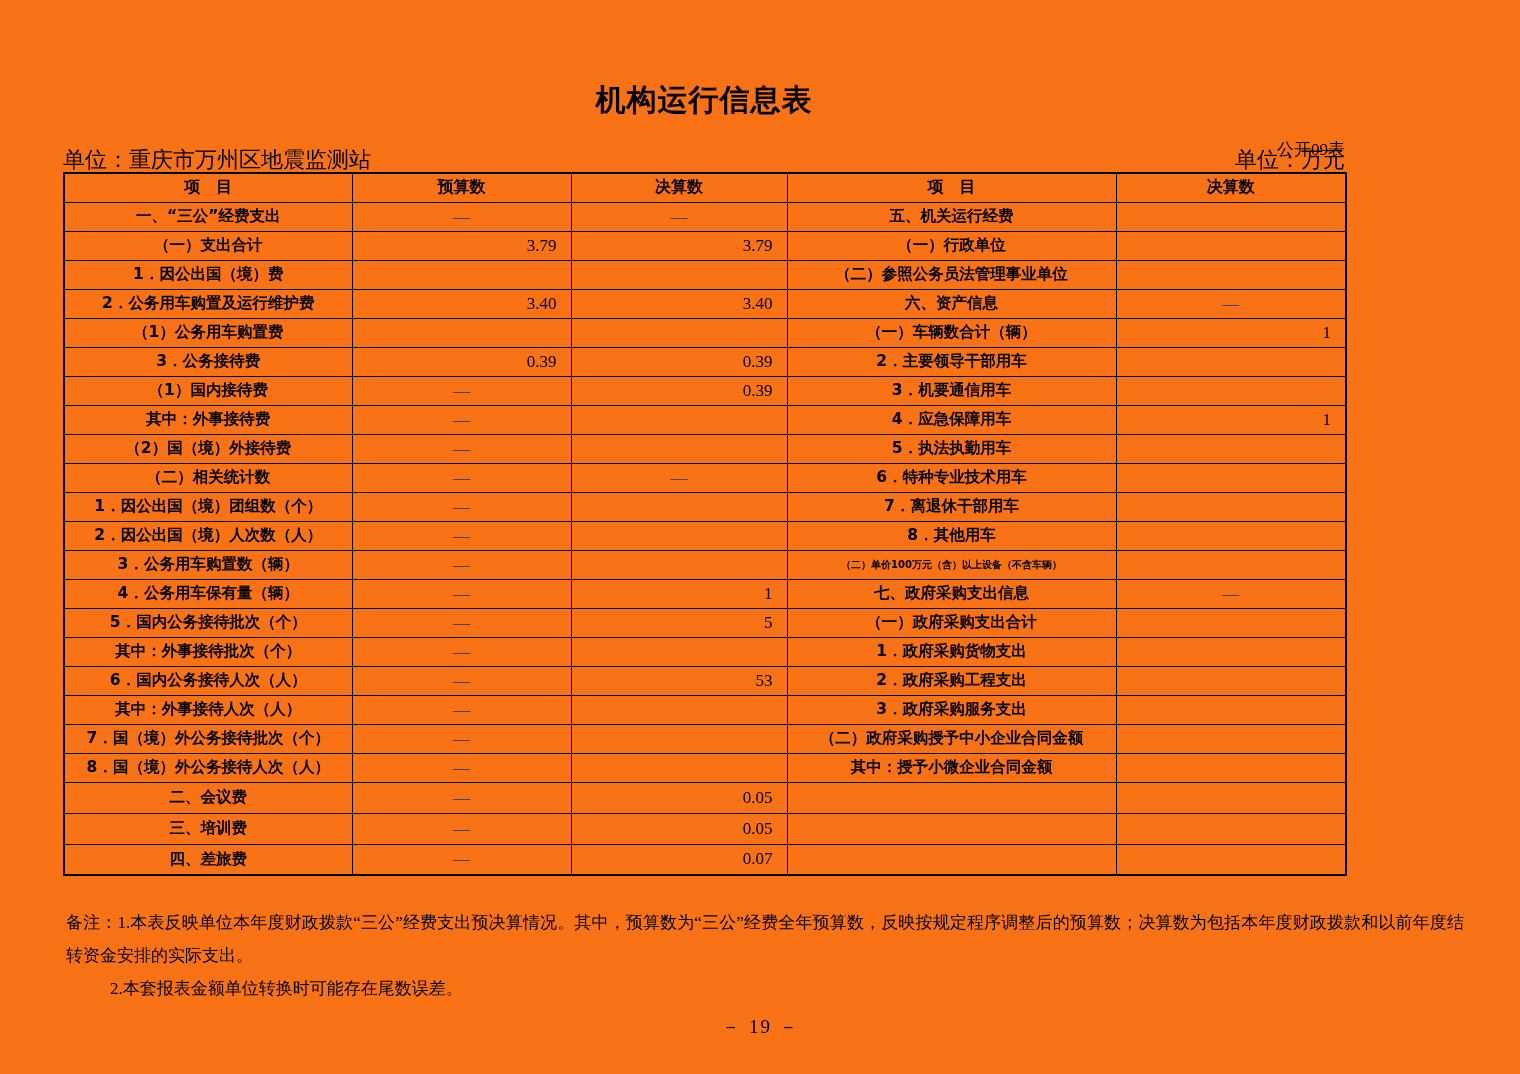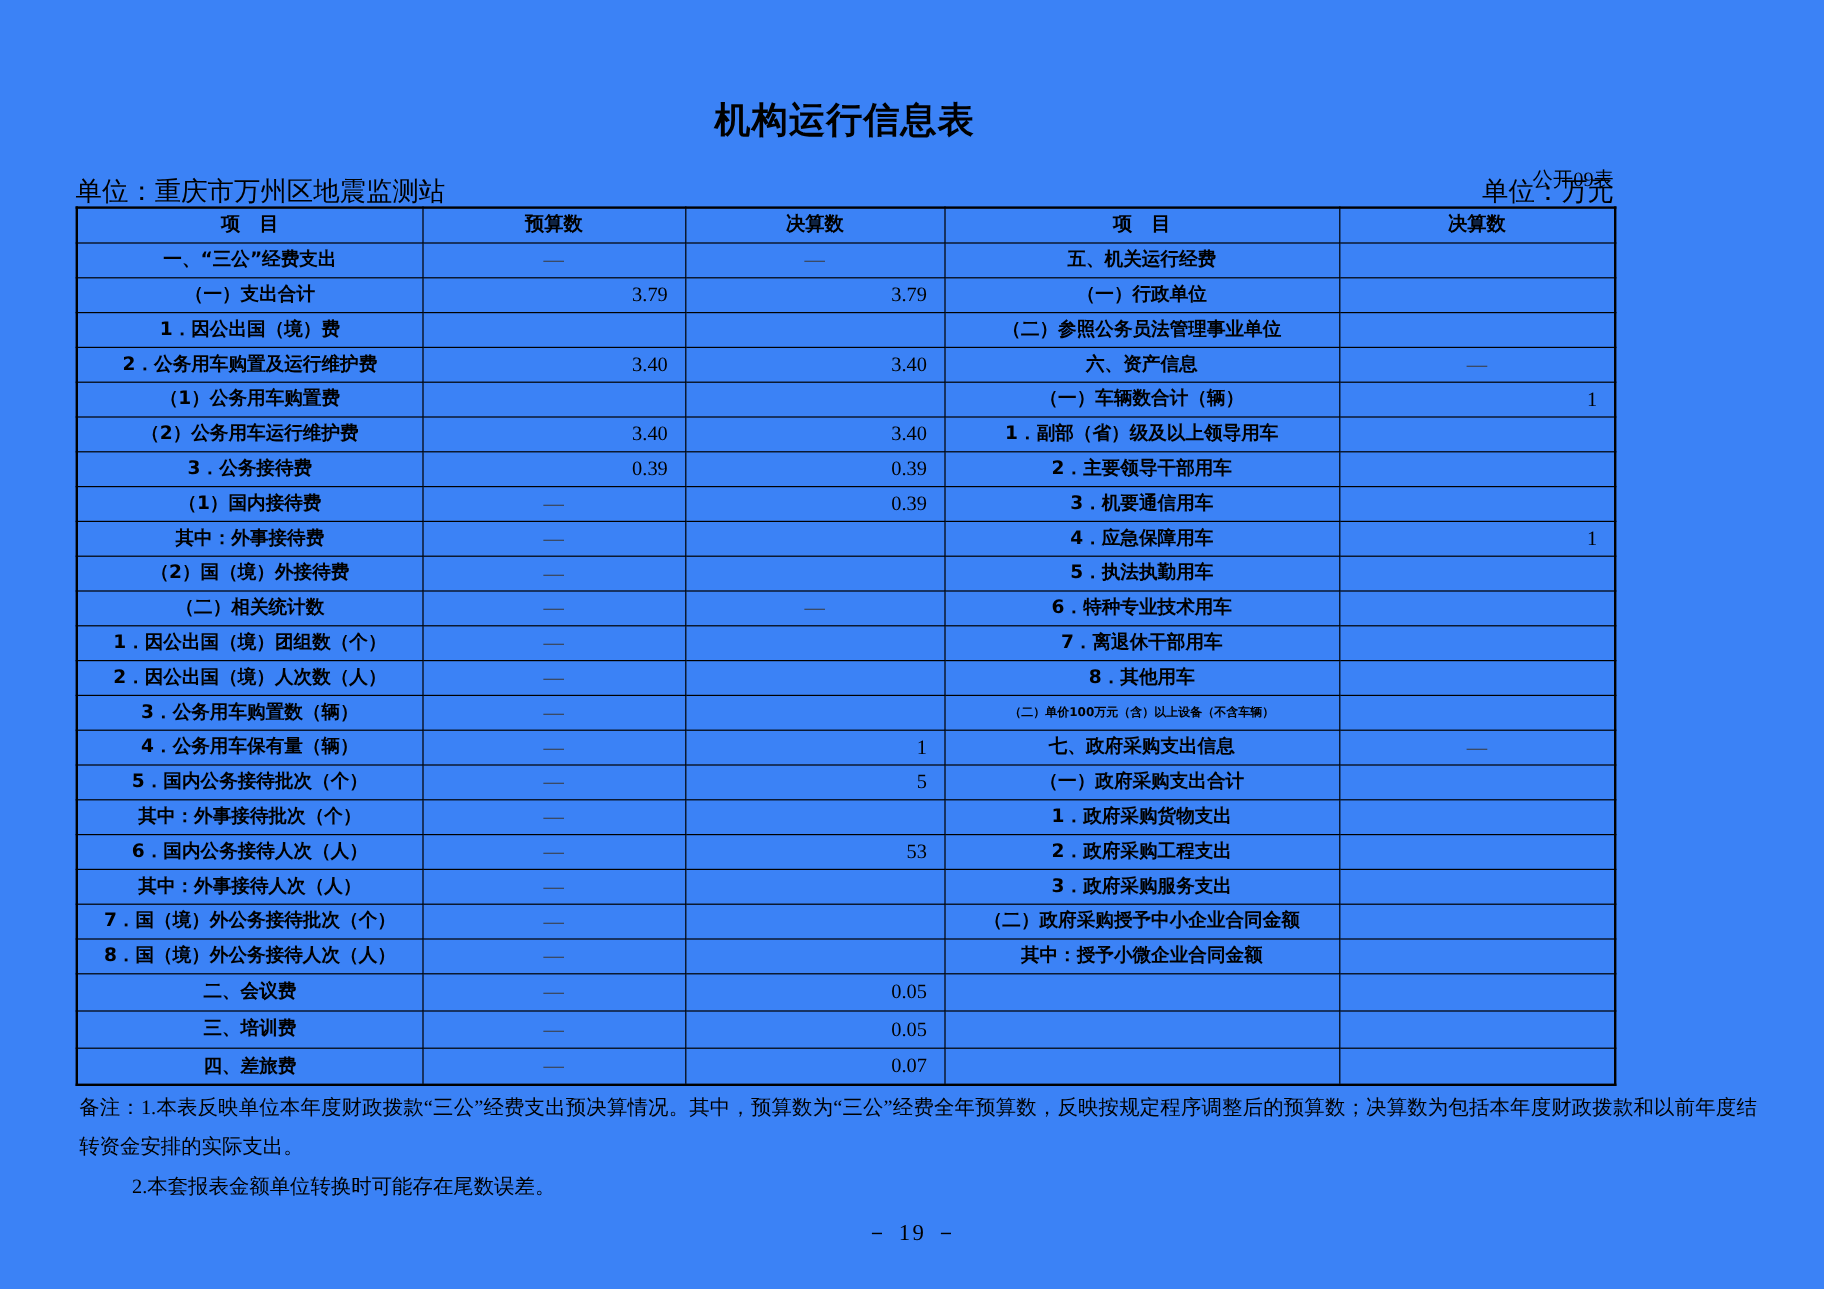--- a/index.html
+++ b/index.html
@@ -1,19 +1,19 @@
 <!DOCTYPE html>
 <html><head>
 <meta charset="utf-8">
 <style>
   html,body{margin:0;padding:0;background:#fff;}
   .page{
     position:relative;
     width:1520px;height:1074px;
-    background:#3b82f6;color:#000;
+    background:#f97316;color:#000;
     font-family:"Liberation Serif","DejaVu Serif",serif;
     overflow:hidden;
   }
   .title{
     position:absolute;top:80px;left:63px;width:1282px;
     text-align:center;font-size:30px;font-weight:bold;
     font-family:"DejaVu Sans","Liberation Sans",sans-serif;
     letter-spacing:1px;
   }
   .doc-code{
@@ -131,27 +131,20 @@
           <td class="val dash">—</td>
         </tr>
         <tr>
           <td class="lbl i3">（1）公务用车购置费</td>
           <td class="val num"></td>
           <td class="val num"></td>
           <td class="lbl i1">（一）车辆数合计（辆）</td>
           <td class="val num">1</td>
         </tr>
         <tr>
-          <td class="lbl i3">（2）公务用车运行维护费</td>
-          <td class="val num">3.40</td>
-          <td class="val num">3.40</td>
-          <td class="lbl i2">1．副部（省）级及以上领导用车</td>
-          <td class="val num"></td>
-        </tr>
-        <tr>
           <td class="lbl i2">3．公务接待费</td>
           <td class="val num">0.39</td>
           <td class="val num">0.39</td>
           <td class="lbl i2">2．主要领导干部用车</td>
           <td class="val num"></td>
         </tr>
         <tr>
           <td class="lbl i3">（1）国内接待费</td>
           <td class="val dash">—</td>
           <td class="val num">0.39</td>

